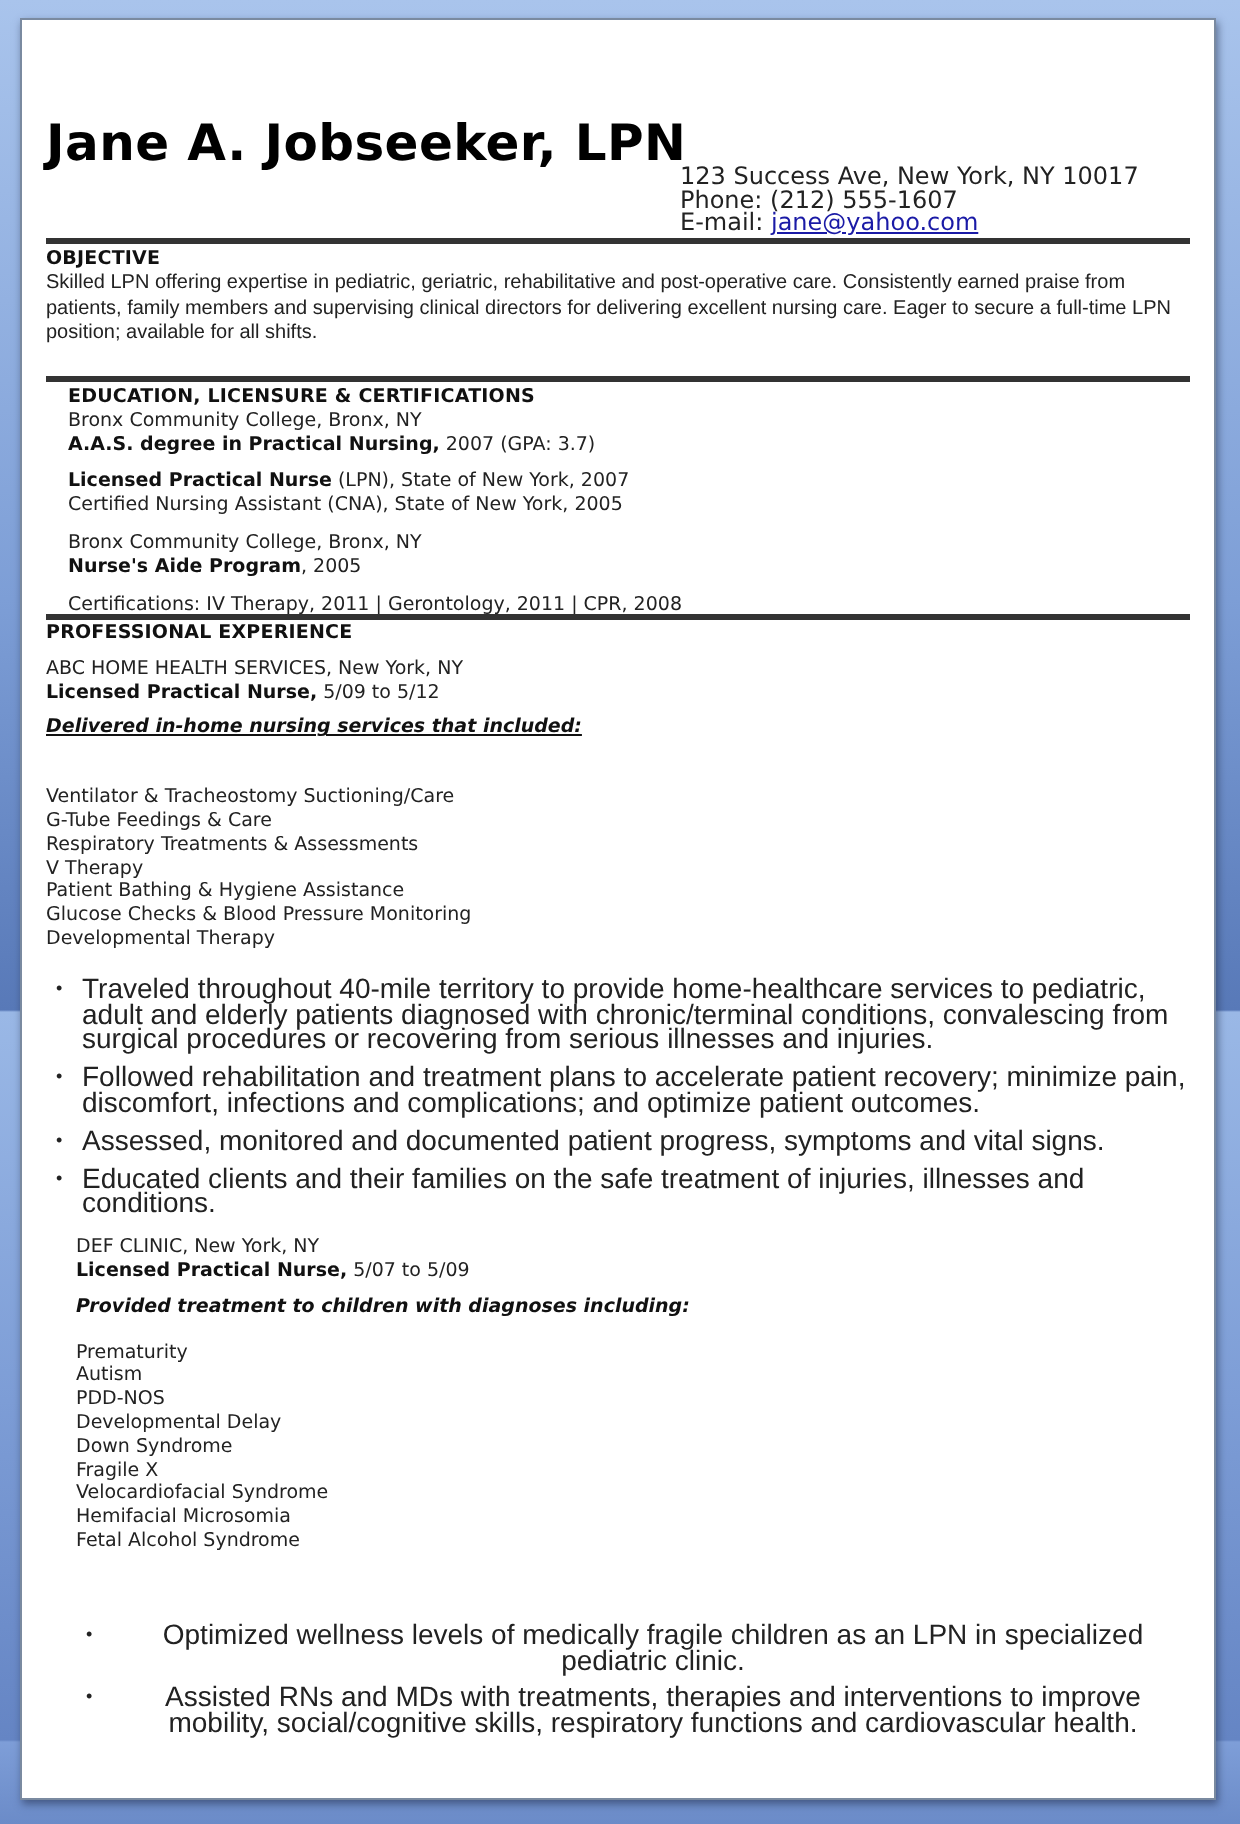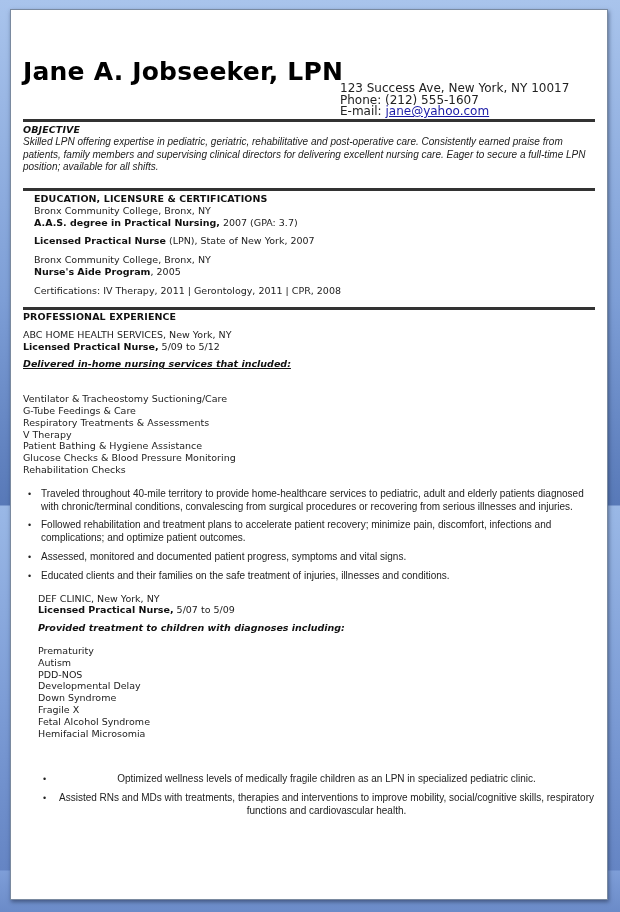--- a/index.html
+++ b/index.html
@@ -22,23 +22,23 @@
     left: 12px; top: 47px; font-size: 25px; font-weight: bold; letter-spacing: 0.2px;
     color: #000; white-space: nowrap;
   }
   .contact { left: 329px; top: 73px; font-size: 12px; line-height: 11.5px; color: #222; }
   .contact a { color: #1a1aa6; text-decoration: underline; }
   .rule { left: 12px; width: 572px; height: 3px; background: #333; }
   .sec-title { font-size: 9.5px; font-weight: bold; color: #111; letter-spacing: 0.1px; }
   .txt { font-size: 9.5px; line-height: 11.8px; color: #222; }
   .b { font-weight: bold; color: #111; }
   .bi { font-weight: bold; font-style: italic; color: #111; }
-  .objective { left: 12px; top: 123px; width: 574px; font-style: italic; }
+  .objective { left: 12px; top: 123px; width: 574px; }
   .objective .body { font-family: "Liberation Sans", sans-serif; font-size: 10px; line-height: 12.6px; color: #222; }
-  ul.bul { margin: 0; padding: 0; list-style: none; font-family: "Liberation Sans", sans-serif; font-size: 10px; line-height: 12.8px; color: #222; }
+  ul.bul { margin: 0; padding: 0; list-style: none; font-family: "Liberation Sans", sans-serif; font-size: 14px; line-height: 12.8px; color: #222; }
   ul.bul li { position: relative; padding-left: 18px; margin-bottom: 6px; }
   ul.bul li::before { content: "•"; position: absolute; left: 5px; top: 0; font-size: 9px; }
   .plain-list div { white-space: nowrap; }
 </style>
 </head>
 <body>
 
 <div class="page">
 
   <div class="abs name">Jane A. Jobseeker, LPN</div>
@@ -54,20 +54,21 @@
     <div class="body" style="margin-top:1px;">Skilled LPN offering expertise in pediatric, geriatric, rehabilitative and post-operative care. Consistently earned praise from patients, family members and supervising clinical directors for delivering excellent nursing care. Eager to secure a full-time LPN position; available for all shifts.</div>
   </div>
   <div class="abs rule" style="top:178px;"></div>
 
   <div class="abs txt" style="left:23px; top:183px; width:560px;">
     <div class="sec-title">EDUCATION, LICENSURE &amp; CERTIFICATIONS</div>
     <div>Bronx Community College, Bronx, NY</div>
     <div><span class="b">A.A.S. degree in Practical Nursing,</span><span> 2007 (GPA: 3.7)</span></div>
     <div style="height:7px;"></div>
     <div><span class="b">Licensed Practical Nurse</span><span> (LPN), State of New York, 2007</span></div>
+    <div>Certified Nursing Assistant (CNA), State of New York, 2005</div>
     <div style="height:7px;"></div>
     <div>Bronx Community College, Bronx, NY</div>
     <div><span class="b">Nurse's Aide Program</span><span>, 2005</span></div>
     <div style="height:7px;"></div>
     <div>Certifications: IV Therapy, 2011 | Gerontology, 2011 | CPR, 2008</div>
   </div>
   <div class="abs rule" style="top:297px;"></div>
 
   <div class="abs txt" style="left:12px; top:301px; width:574px;">
     <div class="sec-title">PROFESSIONAL EXPERIENCE</div>
@@ -76,43 +77,44 @@
       <div>ABC HOME HEALTH SERVICES, New York, NY</div>
       <div><span class="b">Licensed Practical Nurse,</span><span> 5/09 to 5/12</span></div>
       <div class="bi" style="margin-top:6px;text-decoration:underline;">Delivered in-home nursing services that included:</div>
       <div class="plain-list" style="margin-top:23px;">
         <div>Ventilator &amp; Tracheostomy Suctioning/Care</div>
         <div>G-Tube Feedings &amp; Care</div>
         <div>Respiratory Treatments &amp; Assessments</div>
         <div>V Therapy</div>
         <div>Patient Bathing &amp; Hygiene Assistance</div>
         <div>Glucose Checks &amp; Blood Pressure Monitoring</div>
-        <div>Rehabilitation Checks</div>
+        <div>Developmental Therapy</div>
       </div>
       <ul class="bul" style="margin-top:12px;">
         <li>Traveled throughout 40-mile territory to provide home-healthcare services to pediatric, adult and elderly patients diagnosed with chronic/terminal conditions, convalescing from surgical procedures or recovering from serious illnesses and injuries.</li>
         <li>Followed rehabilitation and treatment plans to accelerate patient recovery; minimize pain, discomfort, infections and complications; and optimize patient outcomes.</li>
         <li>Assessed, monitored and documented patient progress, symptoms and vital signs.</li>
         <li>Educated clients and their families on the safe treatment of injuries, illnesses and conditions.</li>
       </ul>
     </div>
 
     <div style="margin-top:10px;margin-left:15px;">
       <div>DEF CLINIC, New York, NY</div>
       <div><span class="b">Licensed Practical Nurse,</span><span> 5/07 to 5/09</span></div>
       <div class="bi" style="margin-top:6px;">Provided treatment to children with diagnoses including:</div>
       <div class="plain-list" style="margin-top:11px;">
         <div>Prematurity</div>
         <div>Autism</div>
         <div>PDD-NOS</div>
         <div>Developmental Delay</div>
         <div>Down Syndrome</div>
         <div>Fragile X</div>
+        <div>Velocardiofacial Syndrome</div>
+        <div>Hemifacial Microsomia</div>
         <div>Fetal Alcohol Syndrome</div>
-        <div>Hemifacial Microsomia</div>
       </div>
       <ul class="bul" style="margin-top:34px;text-align:center;">
         <li>Optimized wellness levels of medically fragile children as an LPN in specialized pediatric clinic.</li>
         <li>Assisted RNs and MDs with treatments, therapies and interventions to improve mobility, social/cognitive skills, respiratory functions and cardiovascular health.</li>
       </ul>
     </div>
   </div>
 </div>
 
 </body></html>

